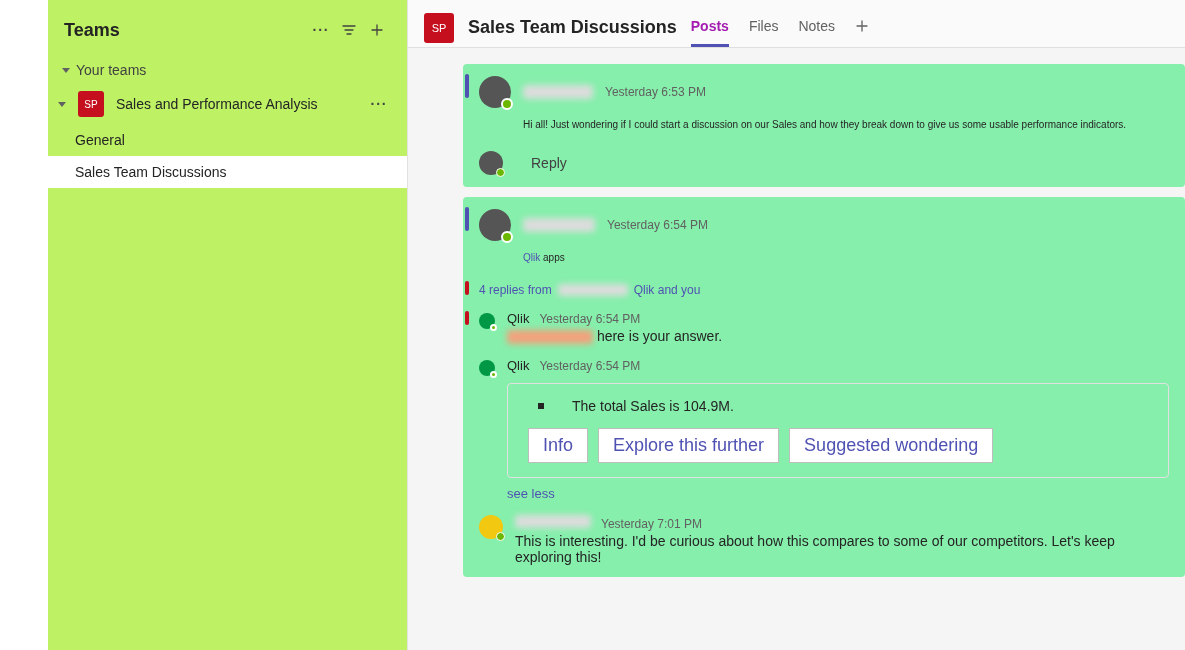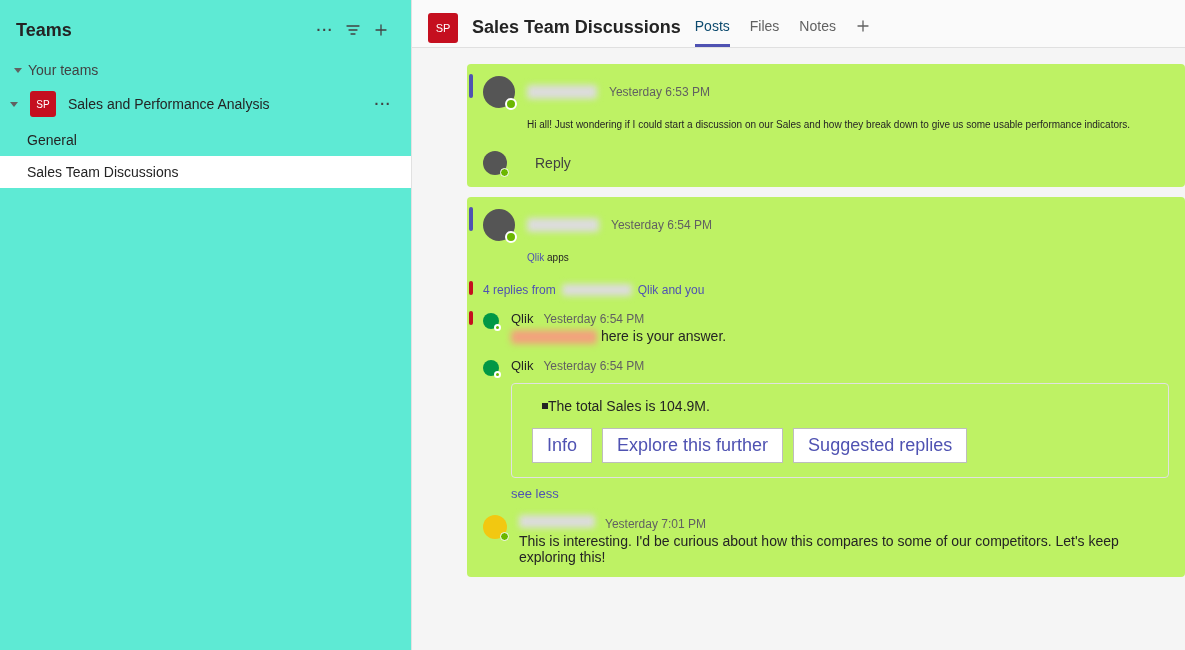--- a/index.html
+++ b/index.html
@@ -9,26 +9,27 @@
       color: #242424;
       background: #fff;
       width: 1185px;
       height: 650px;
       overflow: hidden;
       display: flex;
     }
 
     
     .sidebar {
-      width: 412px;
-      background: #5eead4;
+      width: 360px;
+      background: #bef264;
       border-right: 1px solid #e1e1e1;
       display: flex;
       flex-direction: column;
       flex-shrink: 0;
+      margin-left: 48px;
     }
     .sidebar-header {
       display: flex;
       align-items: center;
       padding: 16px 16px 12px 16px;
     }
     .sidebar-header h1 {
       font-size: 18px;
       font-weight: 700;
       flex: 1;
@@ -113,32 +114,32 @@
       color: #fff;
       font-size: 11px;
       display: flex;
       align-items: center;
       justify-content: center;
       border-radius: 3px;
     }
     .main-header h2 { font-size: 18px; font-weight: 700; }
     .tabs { display: flex; gap: 20px; align-self: stretch; align-items: flex-end; }
     .tab { padding: 12px 0 10px; font-size: 14px; color: #616161; cursor: pointer; border-bottom: 3px solid transparent; }
-    .tab.active { color: #0c4a6e; font-weight: 400; border-bottom-color: #4f52b2; }
+    .tab.active { color: #a21caf; font-weight: 700; border-bottom-color: #4f52b2; }
     .tab-plus { display:flex; align-items:center; justify-content:center; cursor: pointer; color:#616161; align-self:center; padding-bottom: 3px; }
 
     .feed {
       flex: 1;
       overflow: hidden;
       background: #f5f5f5;
       padding: 16px 0 0 55px;
     }
 
     .post {
-      background: #bef264;
+      background: #86efac;
       border-radius: 4px;
       margin-bottom: 10px;
       padding: 12px 16px;
       position: relative;
     }
     .post::before {
       content: "";
       position: absolute;
       left: 2px; top: 10px;
       width: 4px; height: 24px;
@@ -225,21 +226,21 @@
     .reply-header { display:flex; gap:10px; align-items:baseline; }
     .reply-author { font-size: 13px; }
     .reply-text { font-size: 14px; margin-top: 2px; }
 
     .card {
       border: 1px solid #e1e1e1;
       border-radius: 4px;
       padding: 14px 20px;
       margin-top: 10px;
     }
-    .bullet-line { display:flex; align-items:center; gap:0; margin-left: 10px; }
+    .bullet-line { display:flex; align-items:center; gap:28px; margin-left: 10px; }
     .bullet { width:6px; height:6px; background:#242424; }
     .card-actions { display:flex; gap:10px; margin-top: 14px; }
     .pill-btn {
       border: 1px solid #bdbdbd;
       color: #4f52b2;
       background: #fff;
       padding: 6px 14px;
       font-size: 18px;
       border-radius: 0;
       cursor: pointer;
@@ -367,21 +368,21 @@
               <span class="meta-time">Yesterday 6:54 PM</span>
             </div>
             <div class="card">
               <div class="bullet-line">
                 <span class="bullet"></span>
                 <span>The total Sales is 104.9M.</span>
               </div>
               <div class="card-actions">
                 <button class="pill-btn">Info</button>
                 <button class="pill-btn">Explore this further</button>
-                <button class="pill-btn">Suggested replies</button>
+                <button class="pill-btn">Suggested wondering</button>
               </div>
             </div>
             <span class="see-less">see less</span>
           </div>
         </div>
 
         <div class="reply">
           <div class="user-avatar yellow" style="width:24px;height:24px;">
               <span class="presence" style="width:9px;height:9px;border-width:1.5px;"></span>
             </div>

